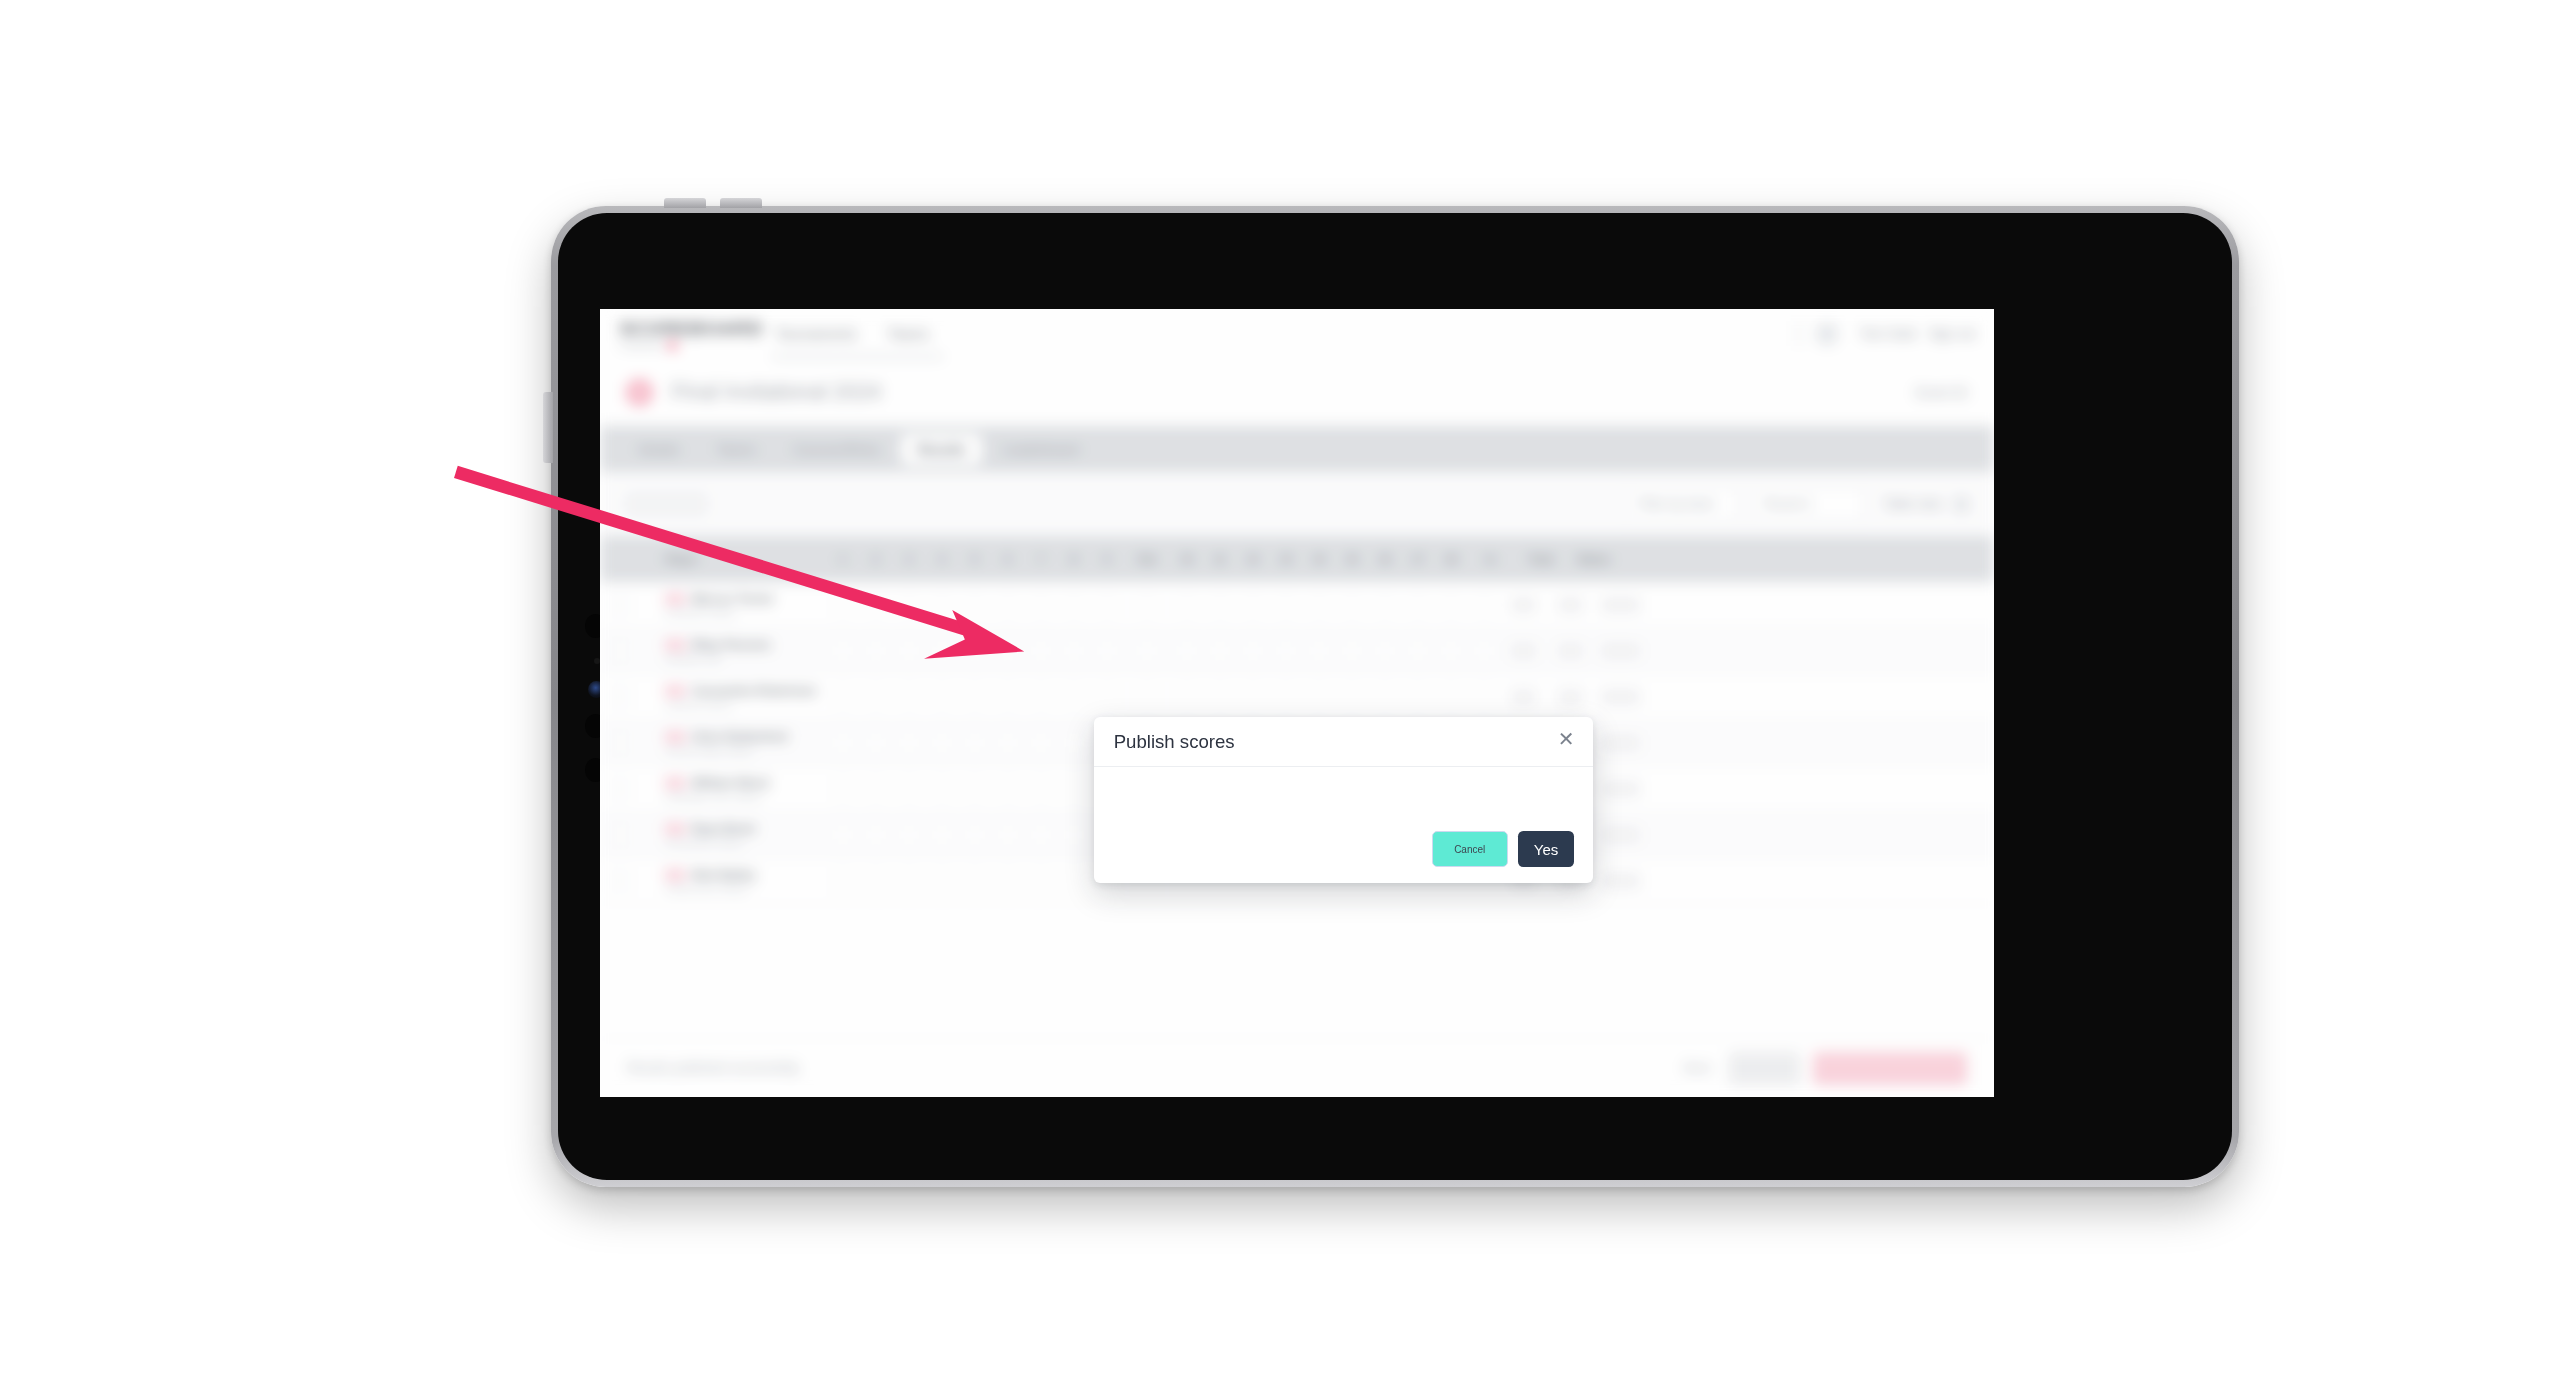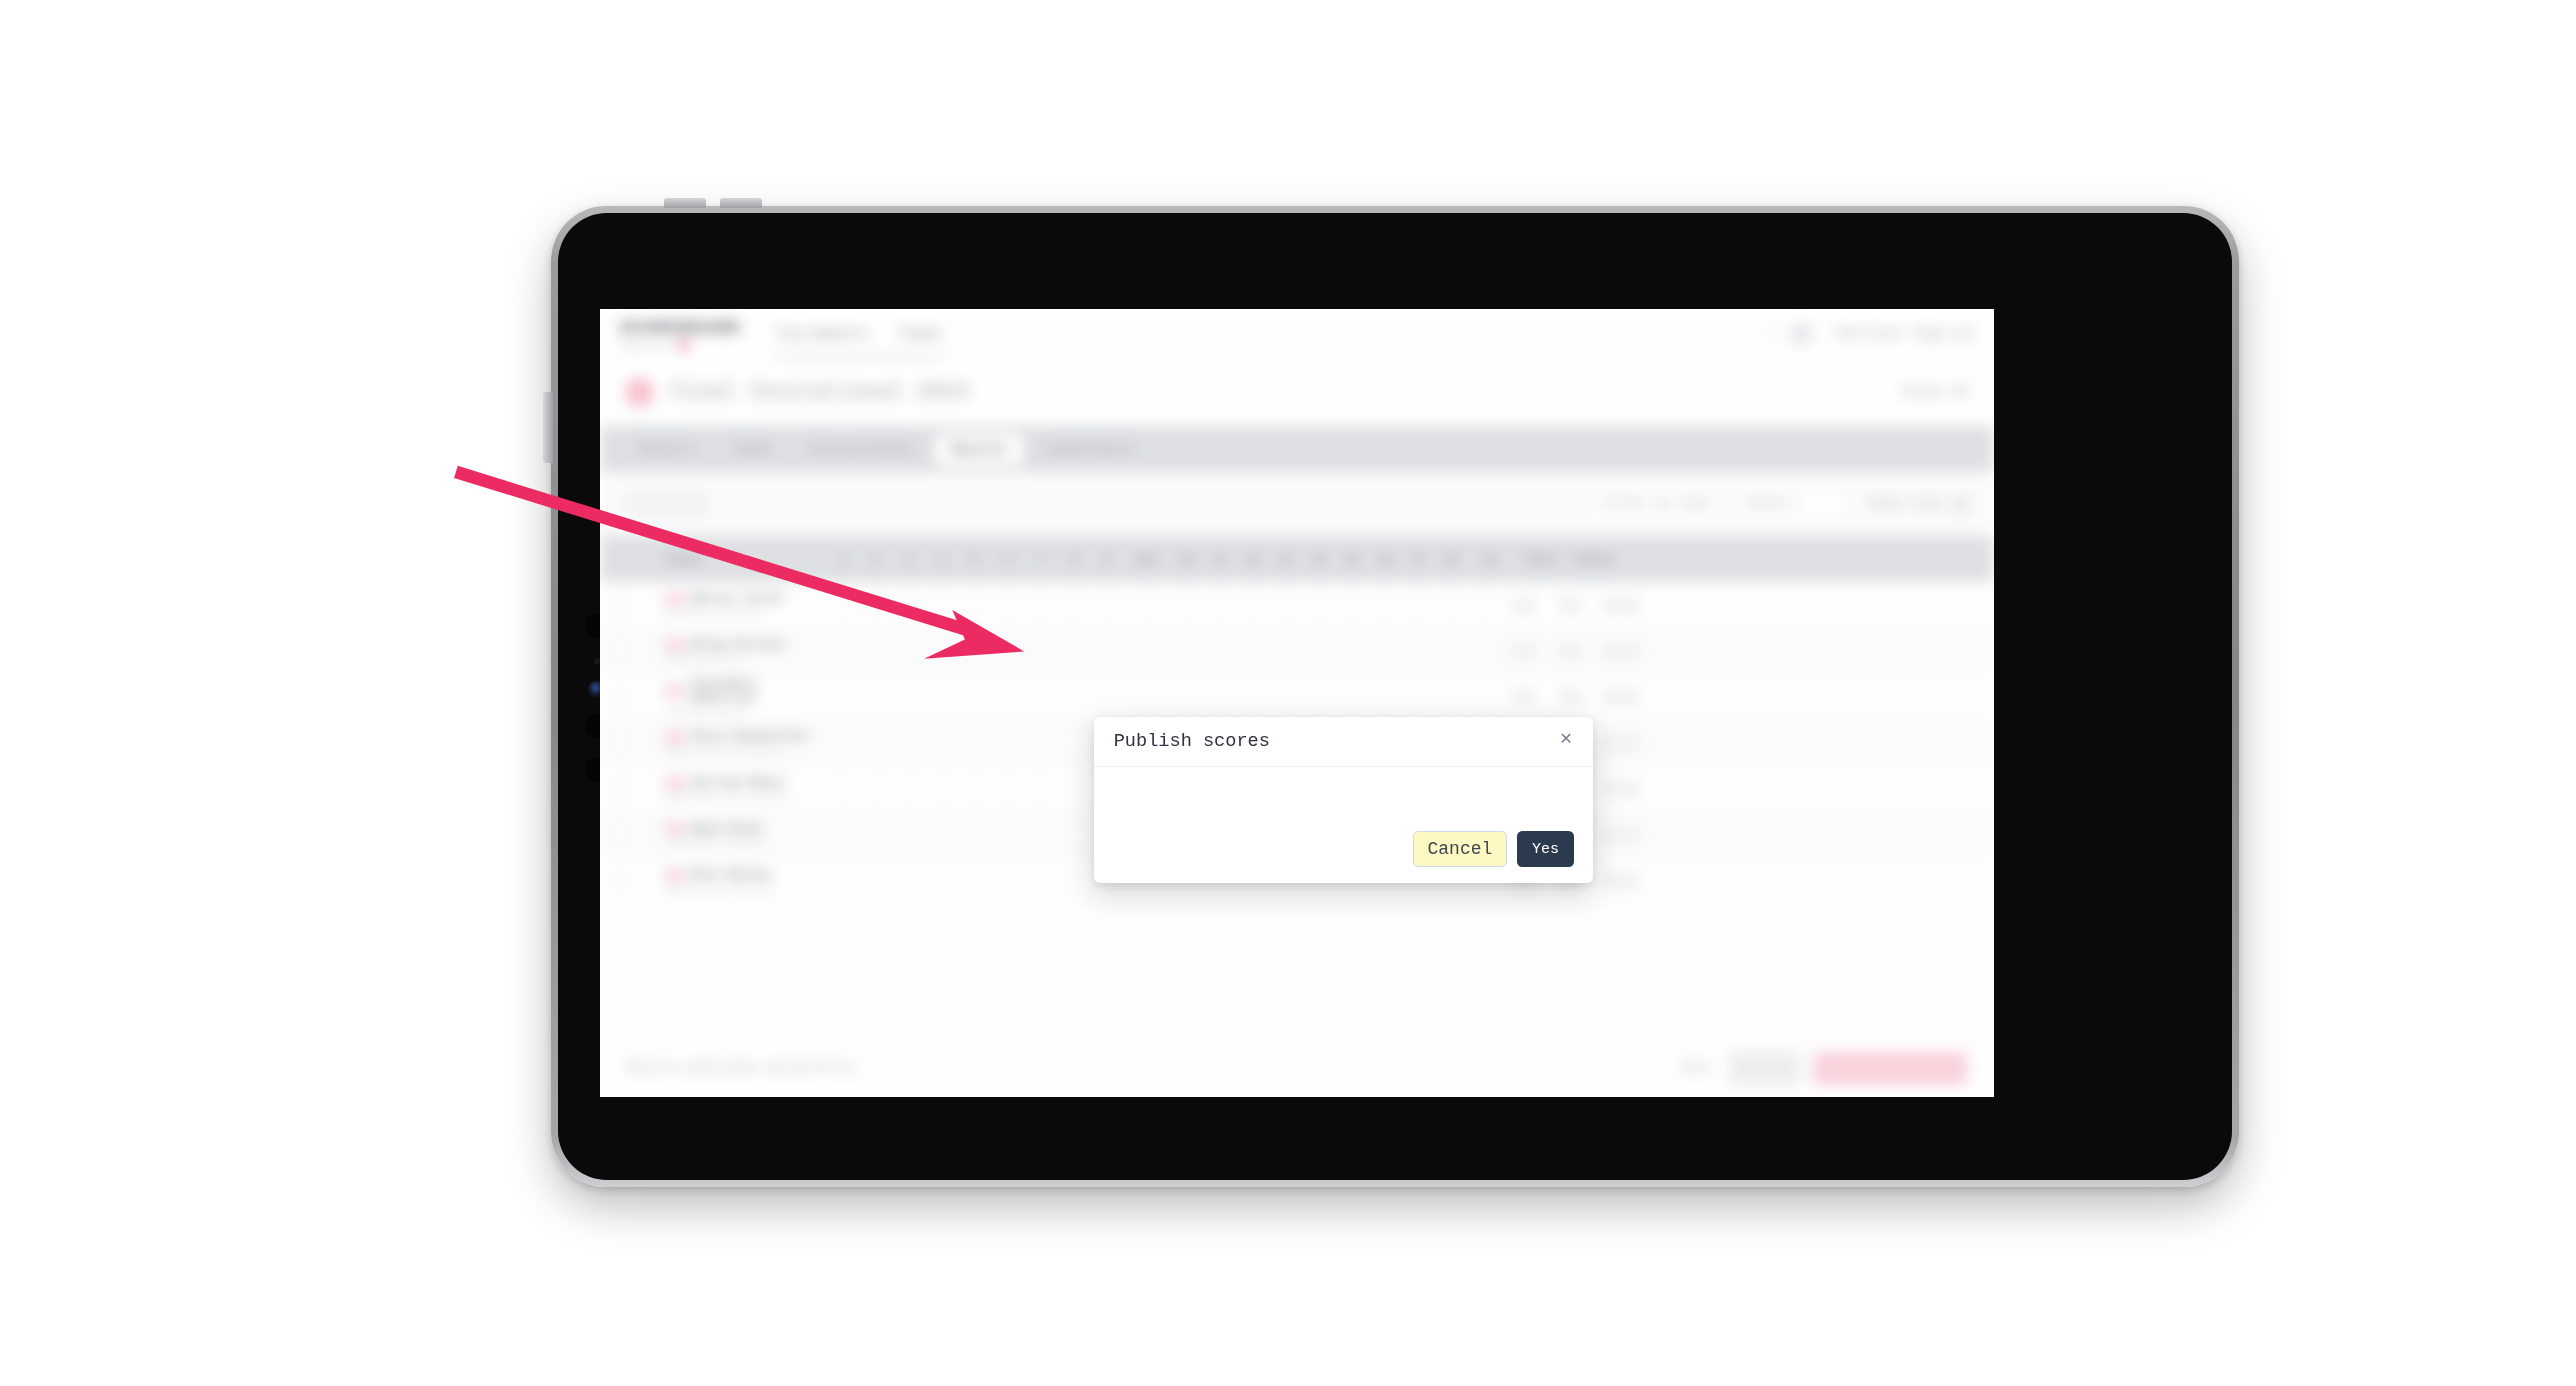--- a/index.html
+++ b/index.html
@@ -19,21 +19,20 @@
   }
   #caption b{ font-weight:700; }
 
   
   #device{
     position:absolute; left:551px; top:206px;
     width:1688px; height:981px;
     border-radius:55px;
     background:linear-gradient(180deg,#b9b9bc 0%,#9b9b9f 6%,#86868a 50%,#a7a7ab 95%,#cfcfd3 100%);
     box-shadow:0 19.3px 45px rgba(0,0,0,0.26), 0 3px 9px rgba(0,0,0,0.16);
-    font-family:Liberation Mono, monospace;
   }
   #device-inner{
     position:absolute; left:7.4px; top:7.4px; right:7.4px; bottom:7.4px;
     border-radius:49px;
     background:#0a0a0a;
   }
   .vol-btn{
     position:absolute; top:-8.2px; width:42px; height:10.4px;
     background:linear-gradient(180deg,#d5d5d8,#a2a2a6);
     border-radius:3px 3px 0 0;
@@ -190,22 +189,22 @@
     font-size:20px; color:#7b828d; line-height:1; cursor:pointer;
   }
   #modal-body{ padding:19.3px 19.3px 0 19.3px; }
   #modal-msg{ font-size:14px; color:#656c78; }
   #modal-foot{
     margin-top:auto; display:flex; justify-content:flex-end;
     align-items:center; gap:10.4px; padding:0 19.3px 16.3px 19.3px;
   }
   #btn-cancel{
     min-width:76px; height:36px; padding:0 13.4px;
-    background:#fef9c3; border:1.5px solid #cdd9ef; border-radius:5.2px;
-    font-family:inherit; font-size:18px; color:#3e4css; color:#3e4550; cursor:pointer;
+    background:#5eead4; border:1.5px solid #cdd9ef; border-radius:5.2px;
+    font-family:inherit; font-size:10px; color:#3e4css; color:#3e4550; cursor:pointer;
   }
   #btn-yes{
     min-width:56px; height:36px; padding:0 15px;
     background:#2c3a4f; border:none; border-radius:5.2px;
     font-family:inherit; font-size:15px; color:#ffffff; cursor:pointer;
   }
 
   
   #arrow{ position:absolute; left:0; top:0; width:2576px; height:1386px; pointer-events:none; }
 </style>

